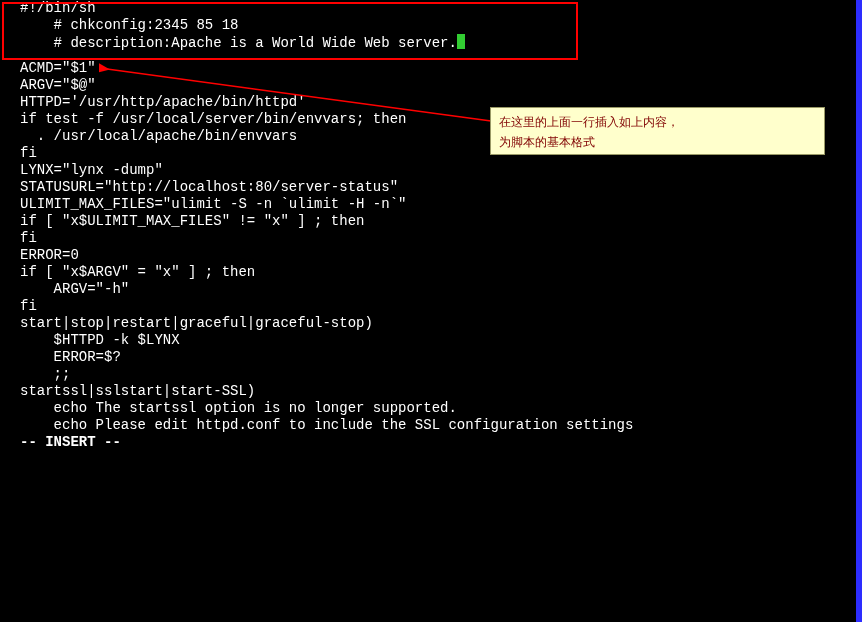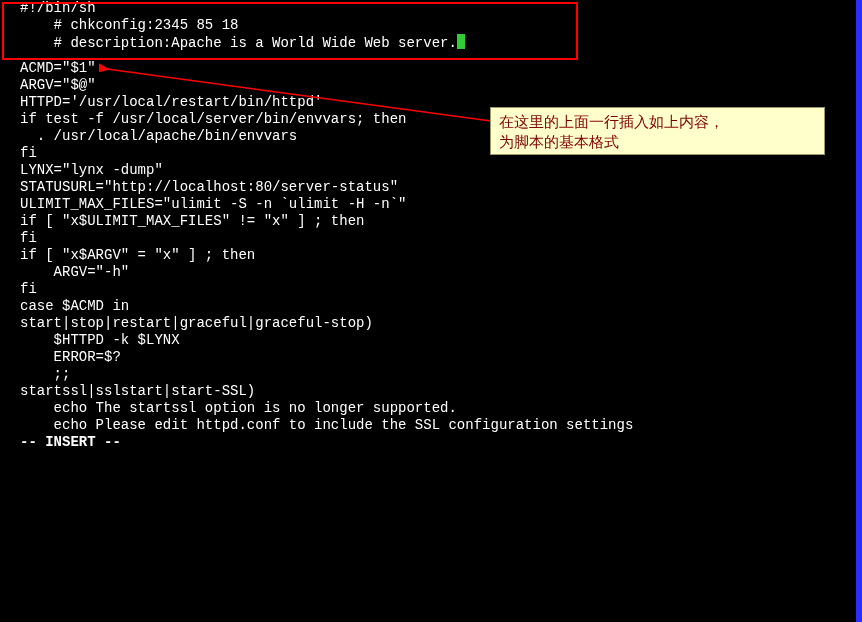--- a/index.html
+++ b/index.html
@@ -51,21 +51,21 @@
     position: absolute;
     top: 107px;
     left: 490px;
     width: 335px;
     height: 48px;
     background: #ffffcc;
     border: 1px solid #999966;
     box-sizing: border-box;
     padding: 4px 8px;
     font-family: "SimSun", "宋体", serif;
-    font-size: 15px;
+    font-size: 12px;
     color: #800000;
     line-height: 20px;
     z-index: 10;
   }
   svg.arrow {
     position: absolute;
     top: 61px;
     left: 99px;
     width: 400px;
     height: 72px;
@@ -87,36 +87,36 @@
 
 <div class="terminal">
   <div class="highlight-box"></div>
 
   <div class="line">#!/bin/sh</div>
   <div class="line">    # chkconfig:2345 85 18</div>
   <div class="line"><span>    # description:Apache is a World Wide Web server.</span><span class="cursor"></span></div>
   <div style="height:8px"></div>
   <div class="line">ACMD="$1"</div>
   <div class="line">ARGV="$@"</div>
-  <div class="line">HTTPD='/usr/local/restart/bin/httpd'</div>
+  <div class="line">HTTPD='/usr/http/apache/bin/httpd'</div>
   <div class="line">if test -f /usr/local/server/bin/envvars; then</div>
   <div class="line">  . /usr/local/apache/bin/envvars</div>
   <div class="line">fi</div>
   <div class="line">LYNX="lynx -dump"</div>
   <div class="line">STATUSURL="http://localhost:80/server-status"</div>
   <div class="line">ULIMIT_MAX_FILES="ulimit -S -n `ulimit -H -n`"</div>
   <div class="line"></div>
   <div class="line">if [ "x$ULIMIT_MAX_FILES" != "x" ] ; then</div>
   <div class="line">fi</div>
   <div class="line"></div>
+  <div class="line">ERROR=0</div>
   <div class="line">if [ "x$ARGV" = "x" ] ; then</div>
   <div class="line">    ARGV="-h"</div>
   <div class="line">fi</div>
   <div class="line"></div>
-  <div class="line">case $ACMD in</div>
   <div class="line">start|stop|restart|graceful|graceful-stop)</div>
   <div class="line">    $HTTPD -k $LYNX</div>
   <div class="line">    ERROR=$?</div>
   <div class="line">    ;;</div>
   <div class="line">startssl|sslstart|start-SSL)</div>
   <div class="line">    echo The startssl option is no longer supported.</div>
   <div class="line">    echo Please edit httpd.conf to include the SSL configuration settings</div>
   <div class="line bold">-- INSERT --</div>
 
   <svg class="arrow" viewBox="0 0 400 72">

